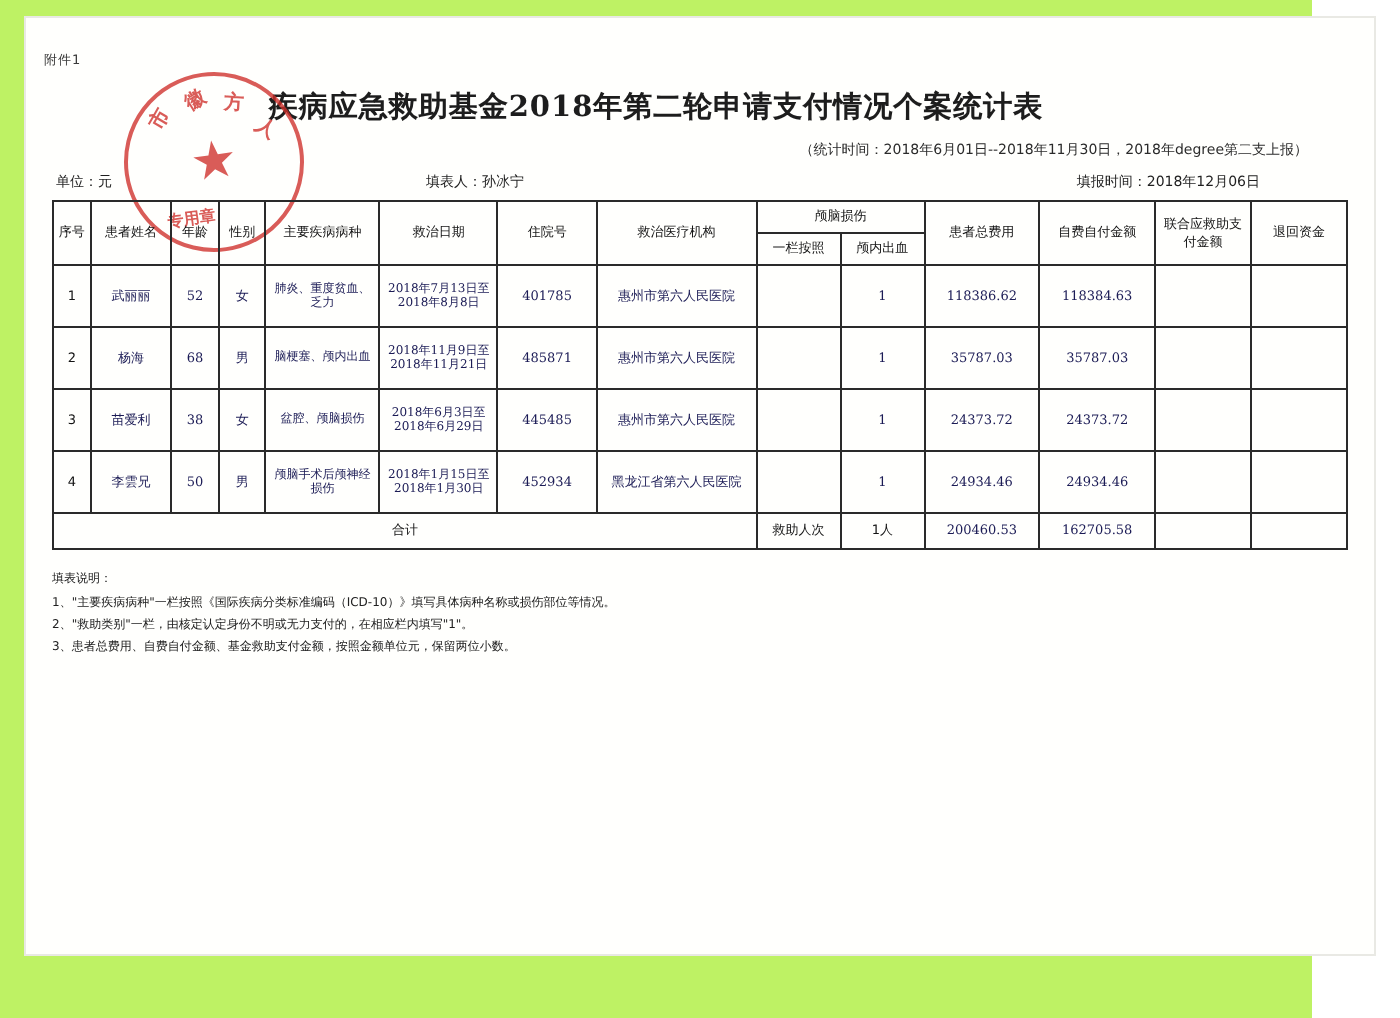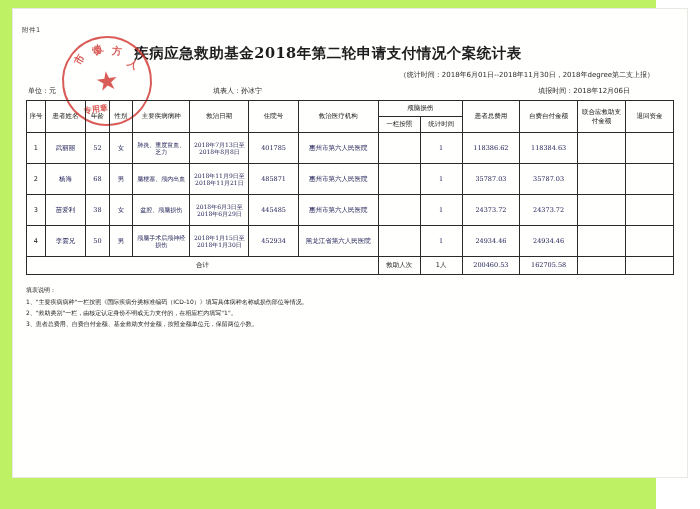--- a/index.html
+++ b/index.html
@@ -212,21 +212,21 @@
         <th class="c-no" rowspan="2">住院号</th>
         <th class="c-hosp" rowspan="2">救治医疗机构</th>
         <th colspan="2">颅脑损伤</th>
         <th class="c-total" rowspan="2">患者总费用</th>
         <th class="c-self" rowspan="2">自费自付金额</th>
         <th class="c-combo" rowspan="2">联合应救助支付金额</th>
         <th class="c-return" rowspan="2">退回资金</th>
       </tr>
       <tr>
         <th class="c-type1">一栏按照</th>
-        <th class="c-type2">统计时间</th>
+        <th class="c-type2">颅内出血</th>
       </tr>
     </thead>
     <tbody>
       <tr>
         <td class="body-cell">1</td>
         <td class="body-cell handwrite">武丽丽</td>
         <td class="body-cell handwrite">52</td>
         <td class="body-cell handwrite">女</td>
         <td class="body-cell handwrite small2">肺炎、重度贫血、乏力</td>
         <td class="body-cell handwrite small2">2018年7月13日至2018年8月8日</td>

